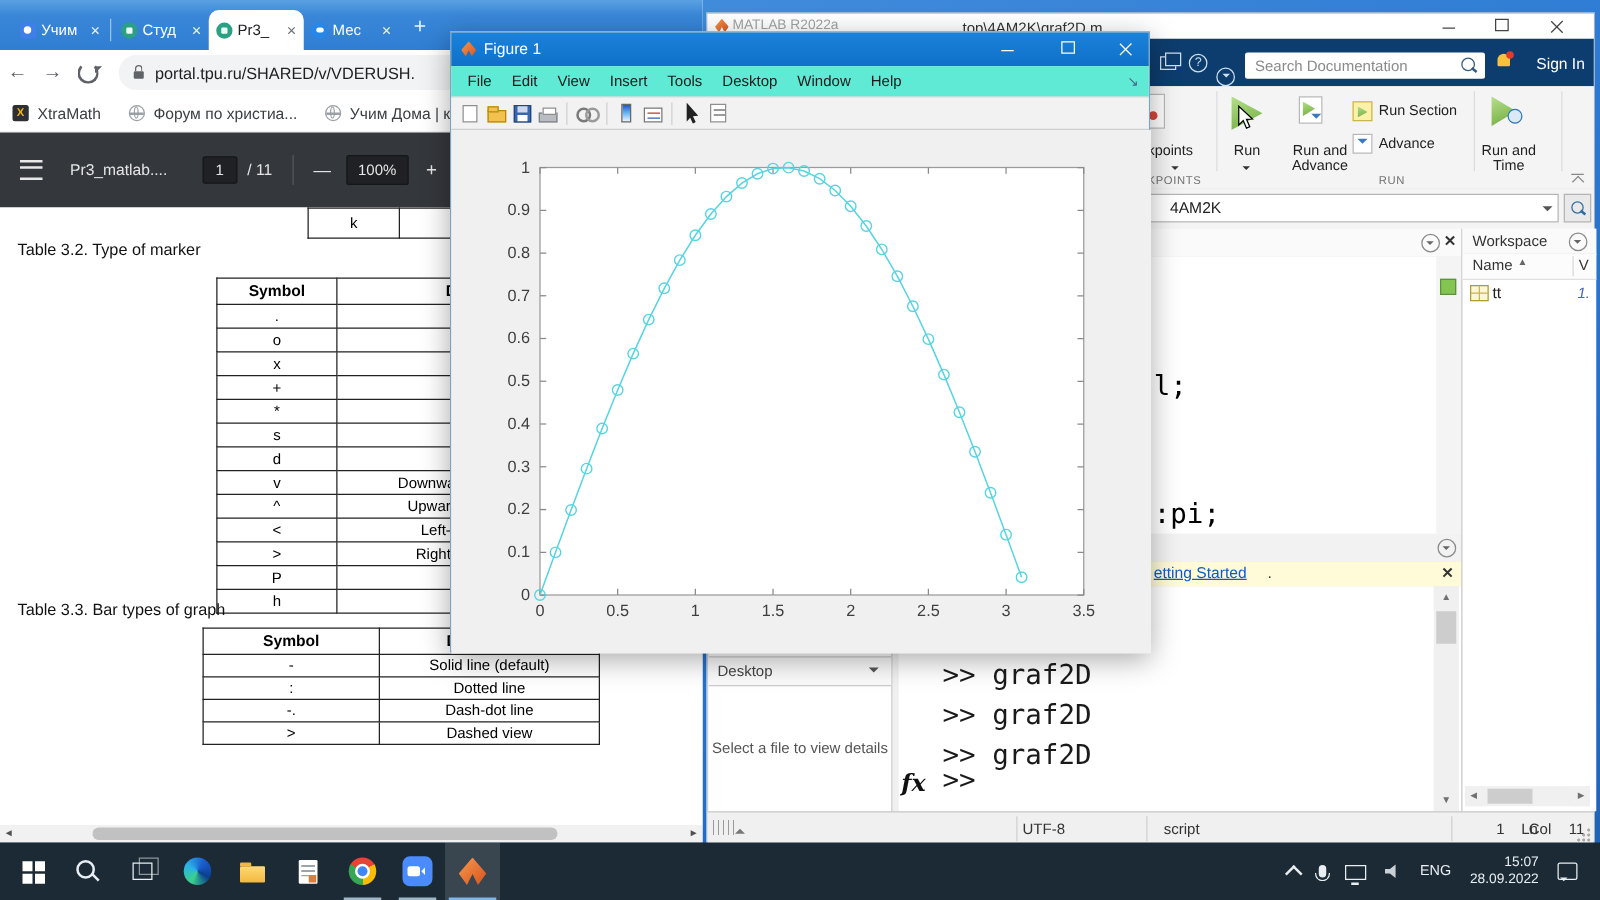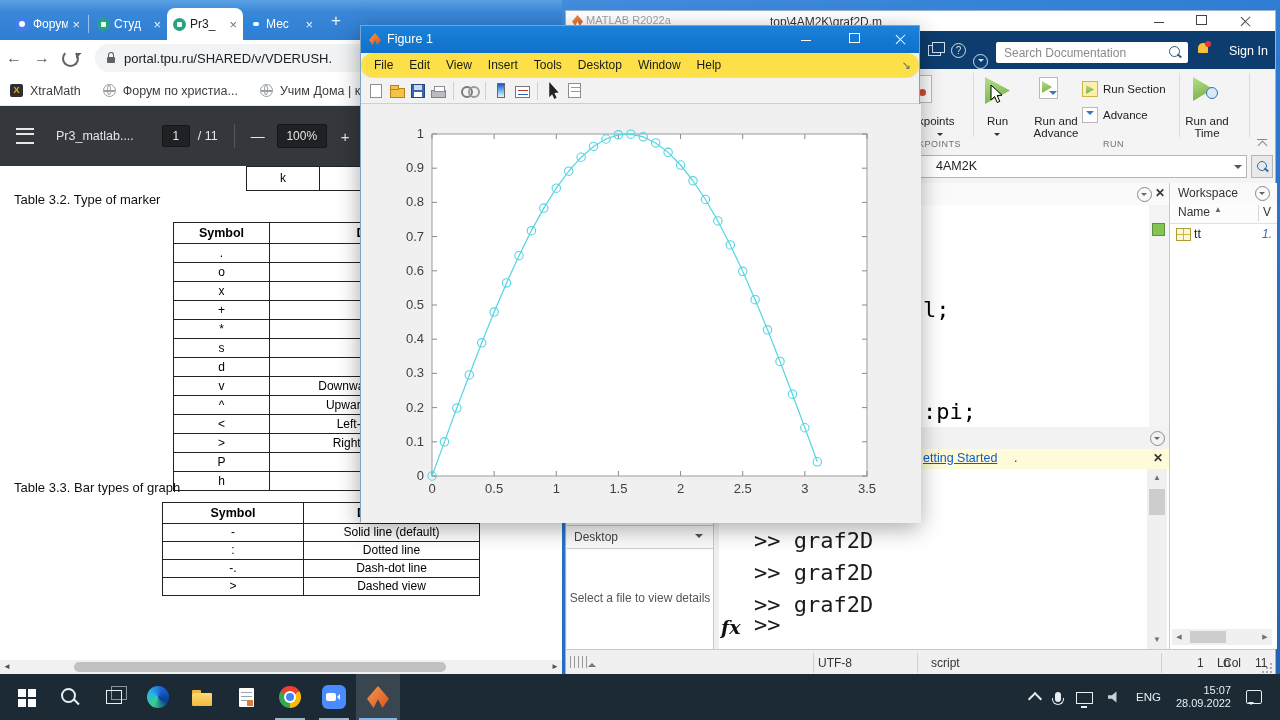--- a/index.html
+++ b/index.html
@@ -166,21 +166,21 @@
 
   
   #figwin{left:360px;top:25px;width:560px;height:497px;background:#f0f0f0;z-index:30;border:1px solid #7da3c4;box-shadow:0 6px 22px rgba(0,0,0,.35);}
   #fig-titlebar{position:absolute;left:0;top:0;width:100%;height:27px;background:linear-gradient(#1b82da,#0f70c9);}
   #fig-title{position:absolute;left:26px;top:6px;color:#fff;font-size:12.5px;}
   #fig-logo{position:absolute;left:8px;top:7px;width:12px;height:12px;}
   #fig-titlebar .winbtn{top:7px;}
   #fig-titlebar .glyph-min{border-color:#fff;}
   #fig-titlebar .glyph-max{border-color:#fff;}
   #fig-titlebar .glyph-close::before,#fig-titlebar .glyph-close::after{background:#fff;}
-  #fig-menubar{position:absolute;left:0;top:27px;width:100%;height:25px;background:#fde047;border-bottom:1px solid #dcdcdc;display:flex;align-items:center;padding-left:5px;box-sizing:border-box;border-radius:12px;}
+  #fig-menubar{position:absolute;left:0;top:27px;width:100%;height:25px;background:#5eead4;border-bottom:1px solid #dcdcdc;display:flex;align-items:center;padding-left:5px;box-sizing:border-box;}
   .fmenu{font-size:12px;color:#1a1a1a;padding:0 8px;}
   #dock-glyph{position:absolute;right:8px;top:6px;font-size:11px;color:#46698c;}
   #fig-toolbar{position:absolute;left:0;top:52px;width:100%;height:26px;background:#f2f2f2;border-bottom:1px solid #cfcfcf;display:flex;align-items:center;padding-left:4px;box-sizing:border-box;}
   .fi{width:17px;height:17px;margin:0 3px;position:relative;box-sizing:border-box;}
   .fsep{width:1px;height:18px;background:#cfcfcf;margin:0 4px;}
   .fi-new-figure-icon{width:12px;height:14px;background:#fff;border:1px solid #8e8e8e;margin:0 5px;}
   .fi-open-file-icon{width:15px;height:10px;background:#f2c24e;border:1px solid #b8860b;margin-top:5px;}
   .fi-open-file-icon::before{content:"";position:absolute;left:-1px;top:-4px;width:7px;height:3px;background:#f2c24e;border:1px solid #b8860b;}
   .fi-save-figure-icon{width:14px;height:14px;background:#3a66ad;border:1px solid #27477c;}
   .fi-save-figure-icon::before{content:"";position:absolute;left:2px;top:0;width:8px;height:5px;background:#cfd8ea;}
@@ -237,21 +237,21 @@
   .action-center-icon::after{content:"";position:absolute;left:1px;bottom:-5px;border:3px solid transparent;border-top-color:#e8eef2;}
 </style>
 </head>
 <body>
 
 <div id="chrome" class="win">
   <div id="tabstrip">
     <div id="tabs" style="display:flex;align-items:flex-end;">
         <div class="tab">
           <span class="tabicon camera-tab-icon"></span>
-          <span class="tablabel">Форум</span>
+          <span class="tablabel">Учим</span>
           <span class="tabclose">×</span>
         </div>
         <div class="tabsep"></div>
         <div class="tab">
           <span class="tabicon portal-tab-icon"></span>
           <span class="tablabel">Студ</span>
           <span class="tabclose">×</span>
         </div>
         <div class="tab active">
           <span class="tabicon portal-tab-icon"></span>

